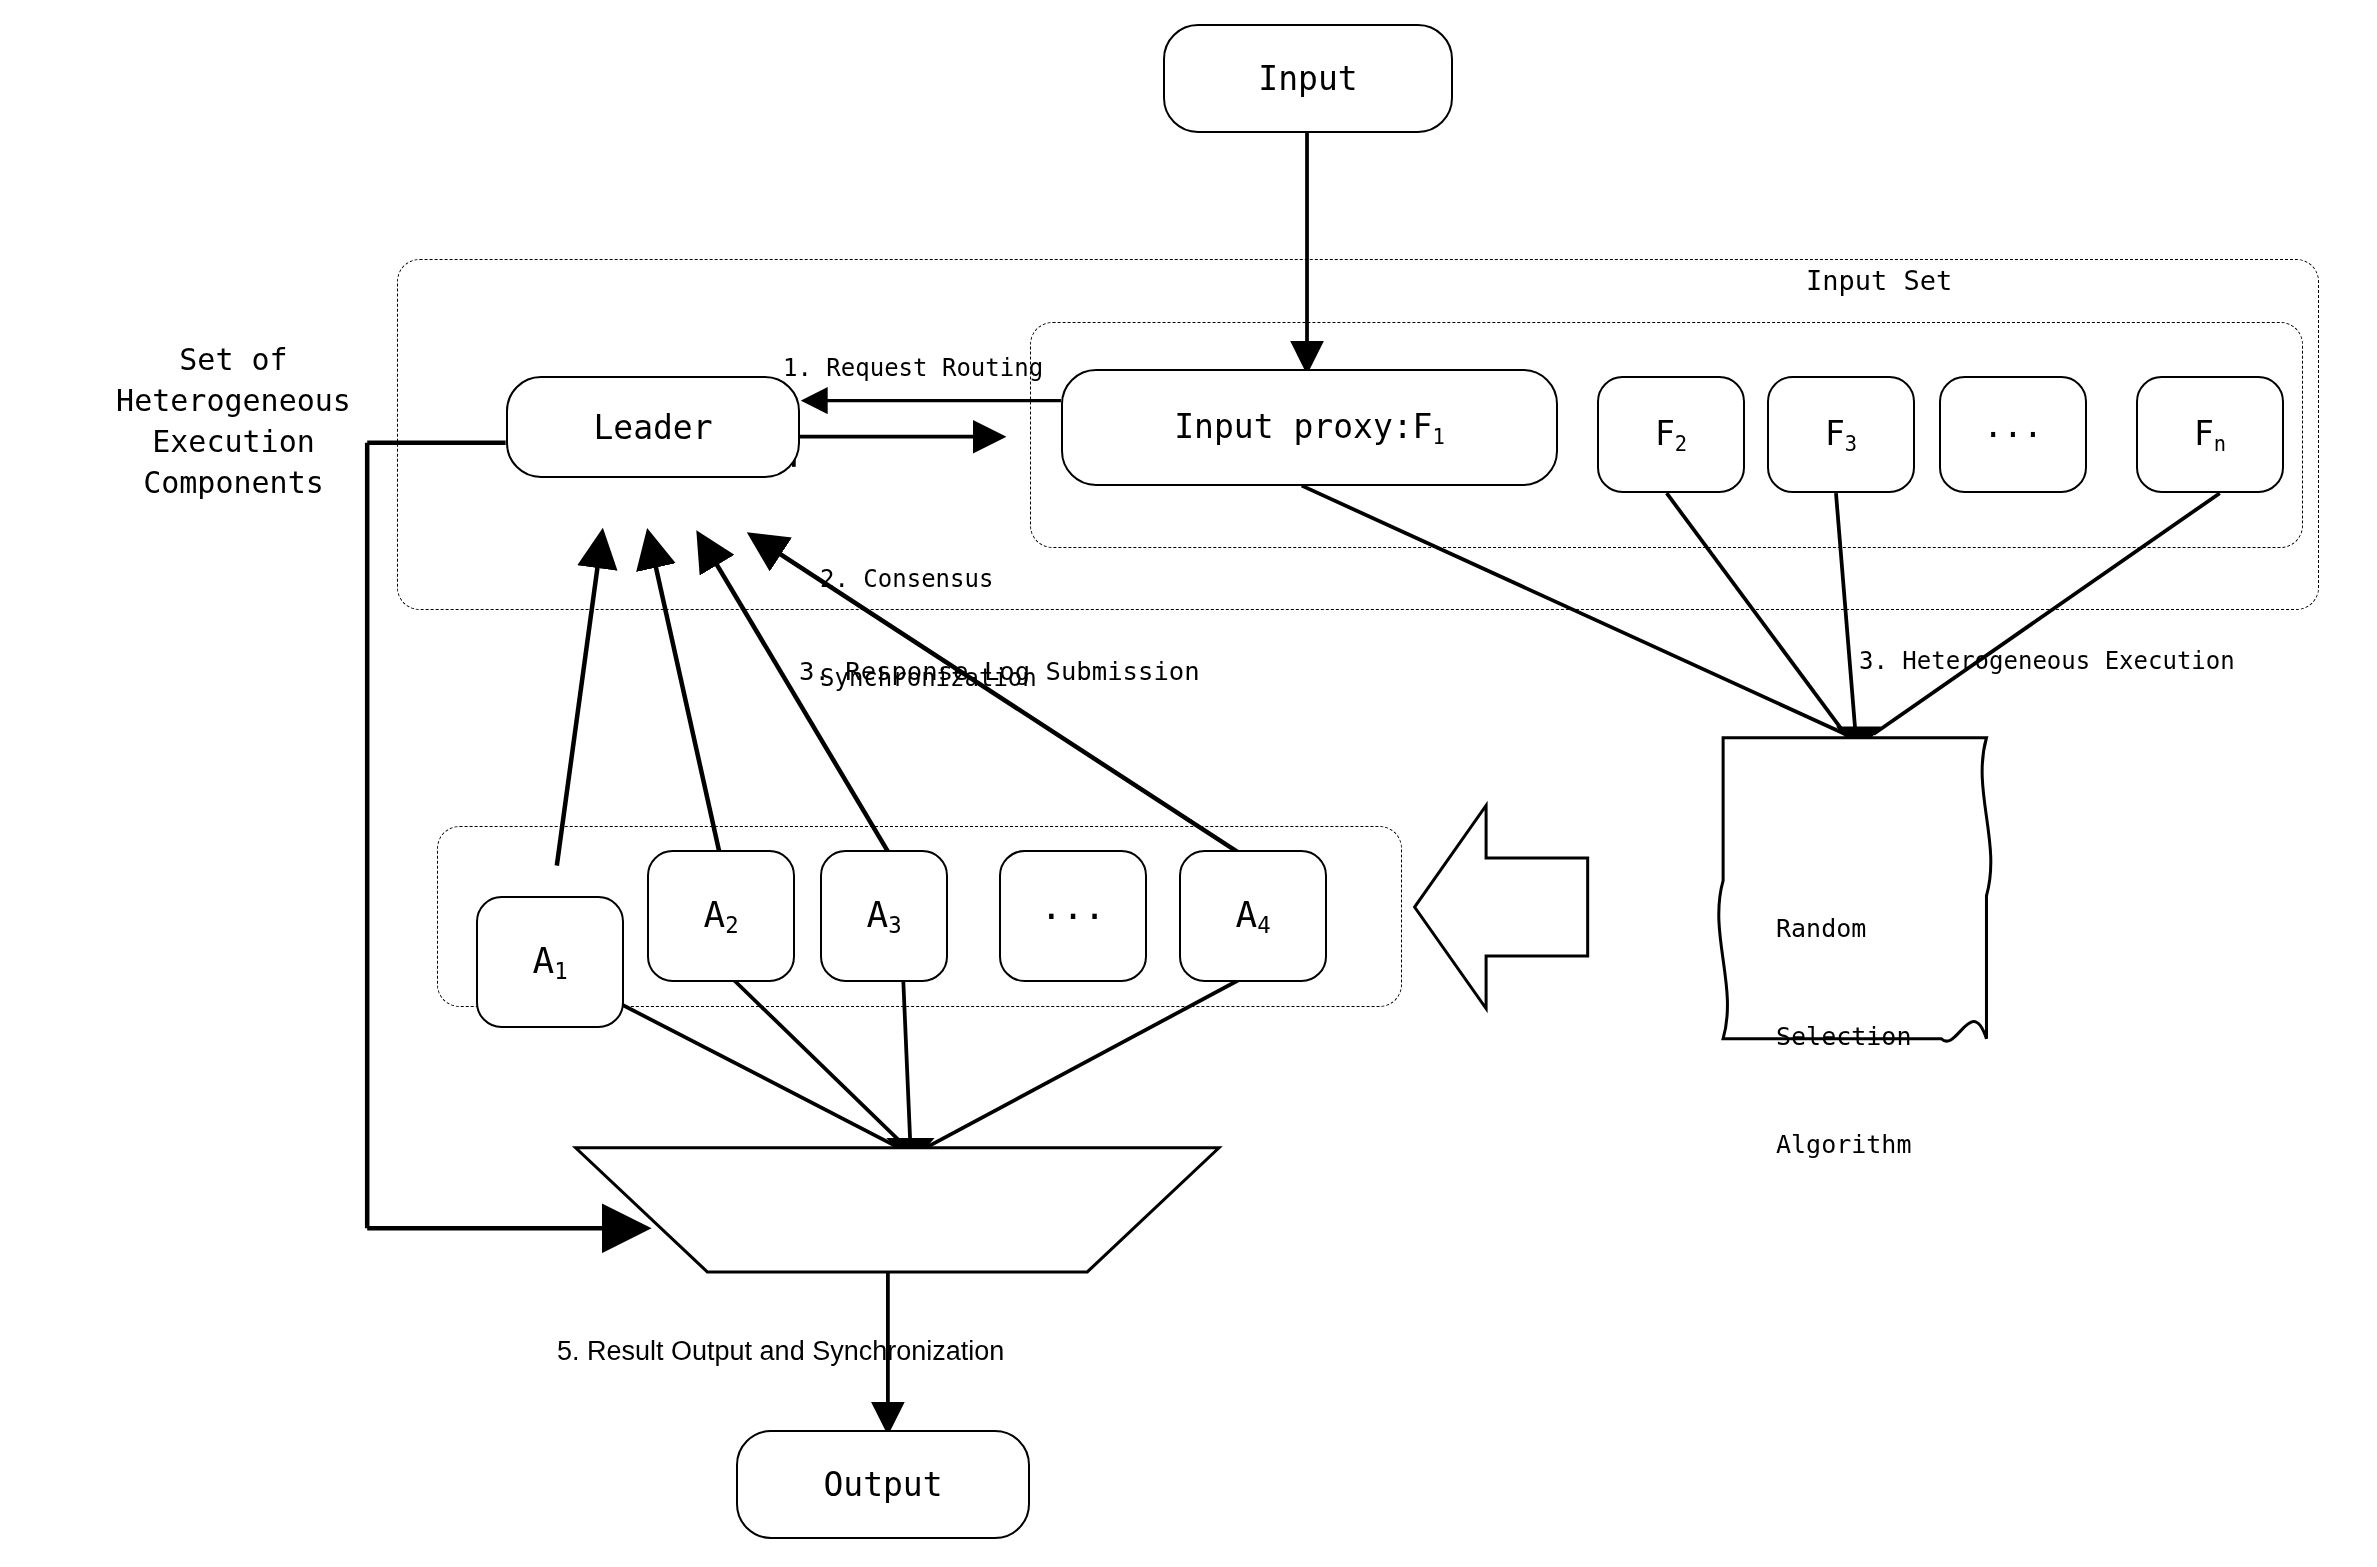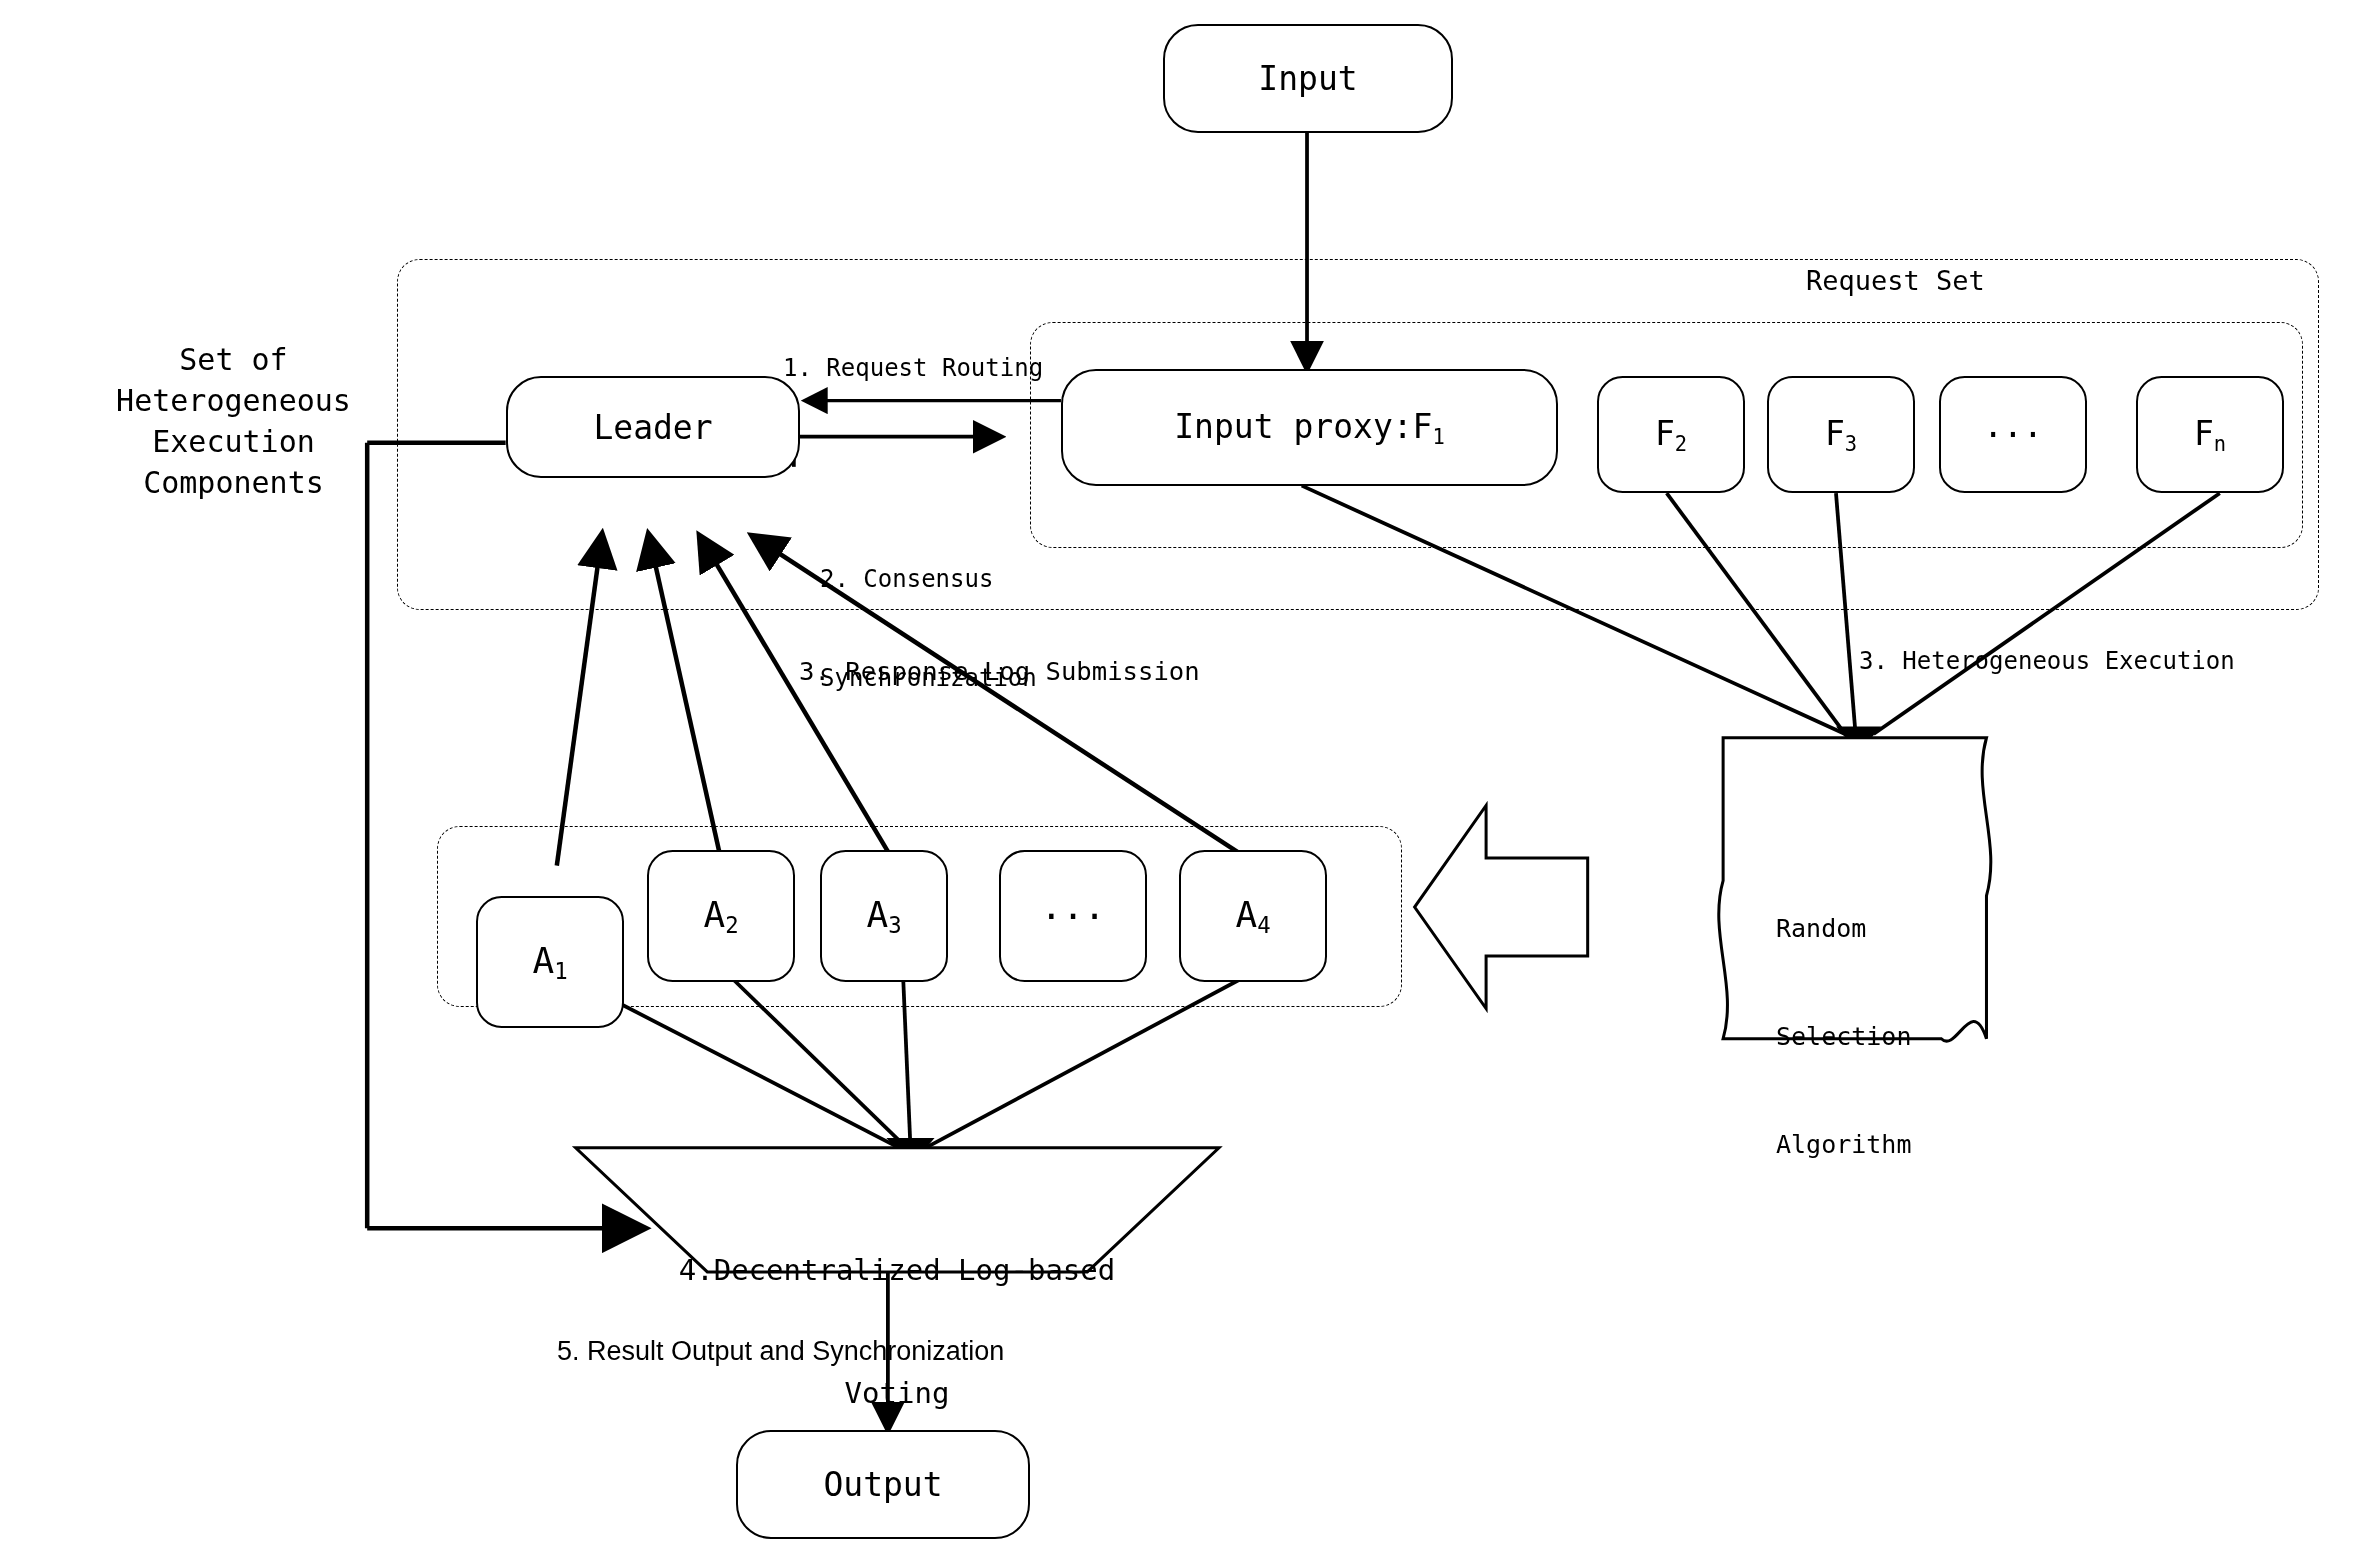--- a/index.html
+++ b/index.html
@@ -134,26 +134,22 @@
   <div class="node rounded t-mono" style="left:736px; top:1430px; width:294px; height:109px; font-size:33px;">
     <span>Output</span>
   </div>
 
   <div class="lbl t-mono" style="left:1776px; top:839px; font-size:25px; line-height:36px; text-align:left;">
     <div>Random</div>
     <div>Selection</div>
     <div>Algorithm</div>
   </div>
 
-  <div class="lbl t-mono" style="left:641px; top:1168px; width:512px; font-size:29px; line-height:41px; text-align:center;">
-    <div>4.Decentralized Log-based</div>
-    <div>Voting</div>
-  </div>
 
-  <div class="lbl t-mono" style="left:1806px; top:265px; font-size:27px;">Request Set</div>
+  <div class="lbl t-mono" style="left:1806px; top:265px; font-size:27px;">Input Set</div>
 
   <div class="lbl t-mono" style="left:83px; top:339px; width:301px; font-size:30px; line-height:41px; text-align:center; white-space:pre-line;">Set of
 Heterogeneous
 Execution
 Components</div>
 
   <div class="lbl t-mono" style="left:783px; top:354px; font-size:24px;">1. Request Routing</div>
 
   <div class="lbl t-mono" style="left:820px; top:497px; font-size:24px; line-height:33px;">
     <div>2. Consensus</div>

